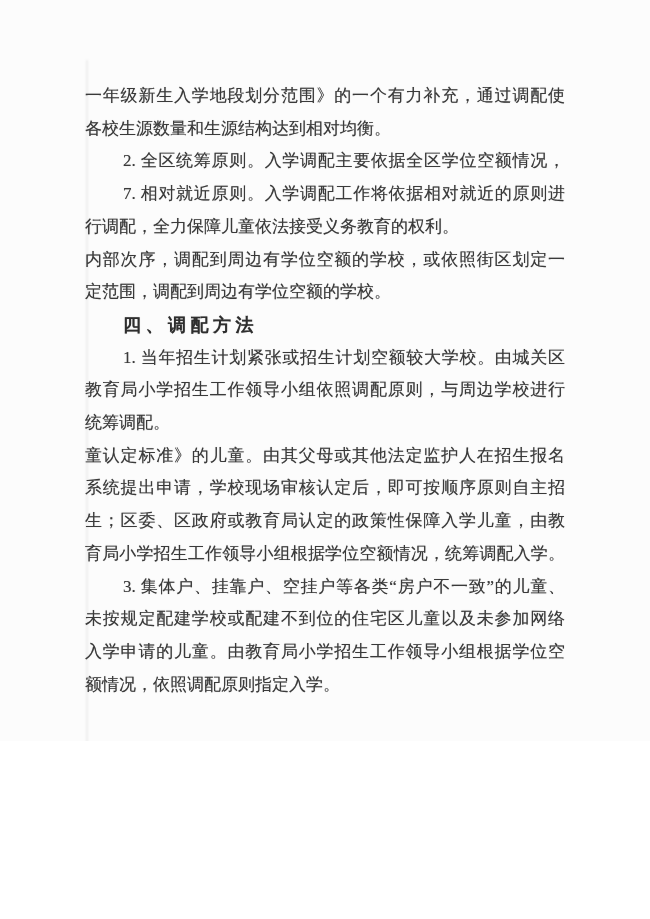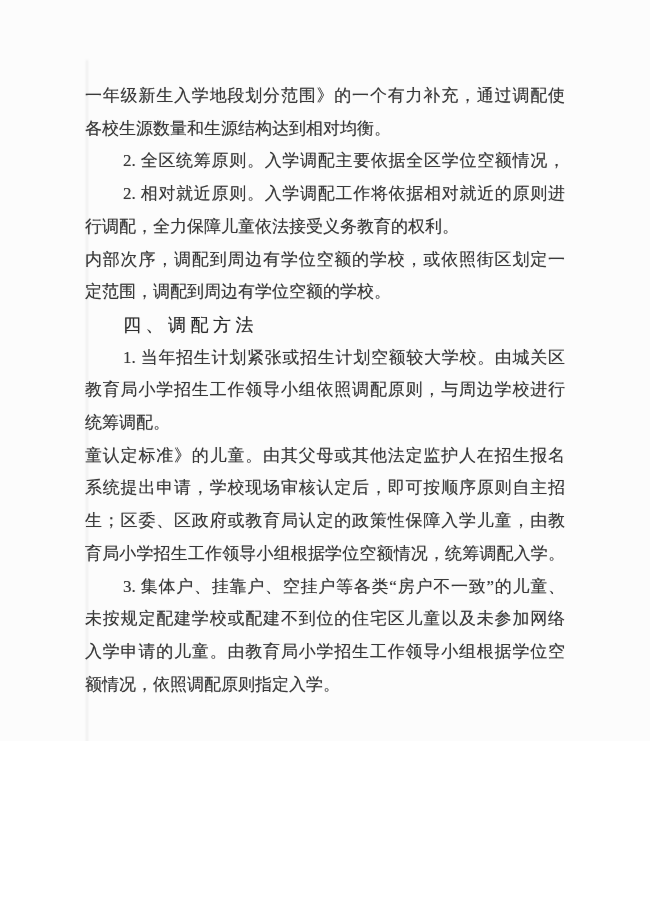--- a/index.html
+++ b/index.html
@@ -32,21 +32,21 @@
   .line {
     text-shadow: 0 0 0.7px rgba(58,58,58,0.55);
   }
   .line.justify {
     text-align: justify;
     text-align-last: justify;
   }
   .line.indent { padding-left: 38px; }
   .line.heading {
     font-family: "Liberation Sans", "DejaVu Sans", sans-serif;
-    font-weight: normal;
+    font-weight: bold;
     font-size: 18px;
     letter-spacing: 4.5px;
     color: #2e2e2e;
   }
   .page-number {
     position: absolute;
     top: 819px;
     left: 521px;
     font-size: 16px;
     letter-spacing: 1.5px;
@@ -73,21 +73,21 @@
 <body>
 
 <div class="page">
 
   <div class="scan-crease"></div>
 
   <div class="body-text" id="body-text">
       <div class="line justify">一年级新生入学地段划分范围》的一个有力补充，通过调配使</div>
       <div class="line">各校生源数量和生源结构达到相对均衡。</div>
       <div class="line justify indent">2. 全区统筹原则。入学调配主要依据全区学位空额情况，</div>
-      <div class="line justify indent">2. 相对就近原则。入学调配工作将依据相对就近的原则进</div>
+      <div class="line justify indent">7. 相对就近原则。入学调配工作将依据相对就近的原则进</div>
       <div class="line">行调配，全力保障儿童依法接受义务教育的权利。</div>
       <div class="line justify">内部次序，调配到周边有学位空额的学校，或依照街区划定一</div>
       <div class="line">定范围，调配到周边有学位空额的学校。</div>
       <div class="line indent heading">四、调配方法</div>
       <div class="line justify indent">1. 当年招生计划紧张或招生计划空额较大学校。由城关区</div>
       <div class="line justify">教育局小学招生工作领导小组依照调配原则，与周边学校进行</div>
       <div class="line">统筹调配。</div>
       <div class="line justify">童认定标准》的儿童。由其父母或其他法定监护人在招生报名</div>
       <div class="line justify">系统提出申请，学校现场审核认定后，即可按顺序原则自主招</div>
       <div class="line justify">生；区委、区政府或教育局认定的政策性保障入学儿童，由教</div>

